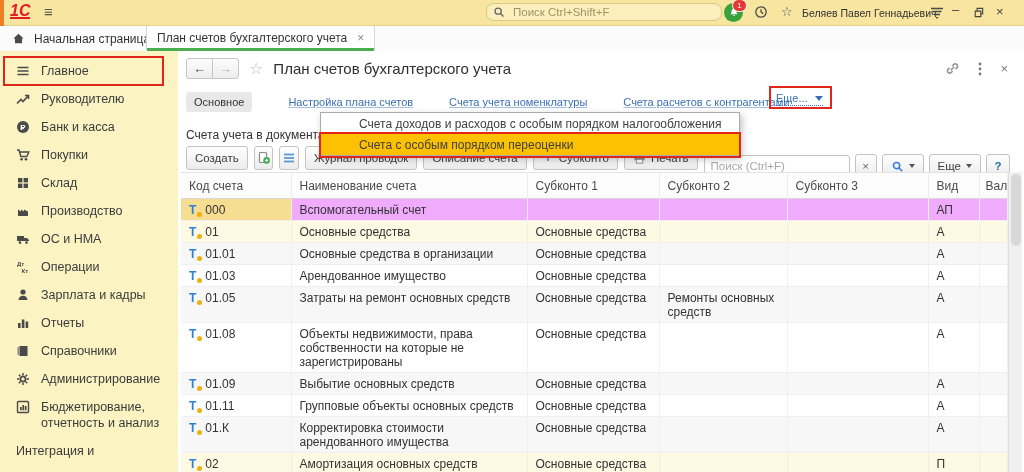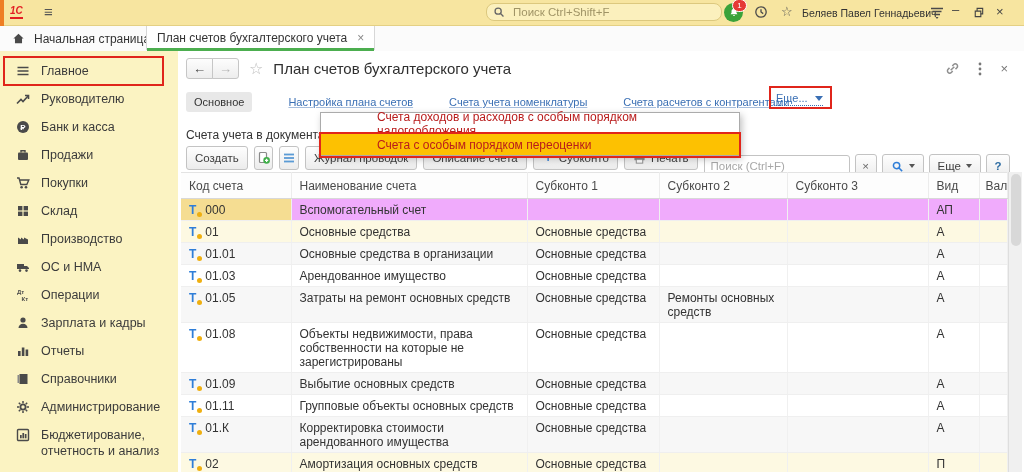--- a/index.html
+++ b/index.html
@@ -2,21 +2,21 @@
 <html><head>
 <meta charset="utf-8">
 <style>
   html,body{margin:0;padding:0;background:#ddd;}
   .screen{position:relative;width:1024px;height:472px;overflow:hidden;background:#fff;
           font-family:"Liberation Sans","DejaVu Sans",sans-serif;font-size:12px;color:#333;}
   svg{display:block}
   
   .topbar{position:absolute;left:0;top:0;width:1024px;height:25px;background:#f7e5a0;border-bottom:1px solid #e4d084;}
   .edge-stripe{position:absolute;left:0;top:0;width:4px;height:26px;background:#ee7e23;}
-  .logo-1c{position:absolute;left:10px;top:4px;color:#e31e24;font-weight:bold;font-style:italic;font-size:10px;line-height:13px;border-bottom:2px solid #e31e24;}
+  .logo-1c{position:absolute;left:10px;top:4px;color:#e31e24;font-weight:bold;font-style:italic;font-size:16px;line-height:13px;border-bottom:2px solid #e31e24;}
   .burger{position:absolute;left:44px;top:3px;font-size:15px;color:#555;}
   .wtitle{position:absolute;left:72px;top:6px;font-size:12px;color:#3d3d3d;white-space:nowrap;}
   .tsearch{position:absolute;left:486px;top:3px;width:236px;height:18px;background:#fbf0bd;border:1px solid #dcc87e;border-radius:8px;display:flex;align-items:center;padding:0 6px;gap:6px;box-sizing:border-box;}
   .tsearch input{border:none;background:transparent;outline:none;font-size:11.5px;color:#333;width:100%;font-family:inherit;}
   .tsearch input::placeholder{color:#a09466;}
   .bell-wrap{position:absolute;left:724px;top:3px;width:19px;height:19px;background:#3aa23a;border-radius:50%;display:flex;align-items:center;justify-content:center;}
   .bell-badge{position:absolute;right:-4px;top:-4px;min-width:11px;height:11px;background:#e53935;border:1px solid #fff;color:#fff;font-size:8px;line-height:11px;text-align:center;border-radius:7px;padding:0 1px;box-sizing:content-box;}
   .hist-ic{position:absolute;left:754px;top:5px;}
   .fav-ic{position:absolute;left:781px;top:4px;font-size:13px;color:#555;}
   .uname{position:absolute;left:802px;top:7px;font-size:10.5px;color:#333;white-space:nowrap;}
@@ -70,21 +70,21 @@
   tr.r-alt td{background:#f7f7f7;}
   tr.r-group td{background:#fdf9e2;}
   tr.r-selected td{background:#f0abfc;}
   tr.r-selected td:first-child{background:#f5dd92;}
   .ticon{position:relative;display:inline-block;color:#2f7ed8;font-weight:bold;font-size:12px;margin-right:9px;}
   .ticon::after{content:"";position:absolute;right:-6px;bottom:0;width:5px;height:5px;border-radius:50%;background:#efaf10;}
   .vscroll{position:absolute;right:0;top:0;width:14px;height:300px;background:#f0f0f0;border-left:1px solid #dedede;box-sizing:border-box;}
   .vthumb{margin:2px auto 0;width:10px;height:72px;background:#d8d8d8;border-radius:5px;}
   
   .dropdown{position:absolute;left:320px;top:112px;width:418px;background:#fff;border:1px solid #ababab;box-shadow:2px 3px 7px rgba(0,0,0,.25);z-index:30;}
-  .dd-item{position:relative;height:21px;display:flex;align-items:center;padding-left:56px;font-size:12px;color:#b91c1c;}
+  .dd-item{position:relative;height:21px;display:flex;align-items:center;padding-left:38px;font-size:12px;color:#404040;}
   .dd-item.hl{background:#fdc101;}
   .dd-item.hl::after{content:"";position:absolute;left:-2px;right:-2px;top:-2px;bottom:-3px;border:2px solid #e0251b;pointer-events:none;z-index:40;}
 </style>
 </head>
 <body>
 
 <div class="screen">
 
   <div class="topbar">
     <div class="edge-stripe"></div>
@@ -170,29 +170,20 @@
         <span class="ic">
           <svg viewBox="0 0 14 14" width="14" height="14" aria-hidden="true">
             <circle cx="7" cy="7" r="6" fill="#4a4a4a"></circle>
             <text x="7" y="10" font-size="8" fill="#fff" text-anchor="middle" font-weight="bold">Р</text>
             <path d="M4.6 8.7h3.4" stroke="#fff" stroke-width="1"></path>
           </svg>
         </span>
         <span>Банк и касса</span>
       </div>
 
-      <div class="si">
-        <span class="ic">
-          <svg viewBox="0 0 14 14" width="14" height="14" aria-hidden="true">
-            <rect x="2" y="4.5" width="10" height="7.5" rx="1" fill="#4a4a4a"></rect>
-            <path d="M5 4.5V2.8h4v1.7" stroke="#4a4a4a" stroke-width="1.4" fill="none"></path>
-          </svg>
-        </span>
-        <span>Продажи</span>
-      </div>
 
       <div class="si">
         <span class="ic">
           <svg viewBox="0 0 14 14" width="14" height="14" aria-hidden="true">
             <path d="M1 2h2l1.8 6.5h6L12.8 4H4" stroke="#4a4a4a" stroke-width="1.4" fill="none"></path>
             <circle cx="5.6" cy="11.3" r="1.3" fill="#4a4a4a"></circle>
             <circle cx="10" cy="11.3" r="1.3" fill="#4a4a4a"></circle>
           </svg>
         </span>
         <span>Покупки</span>

